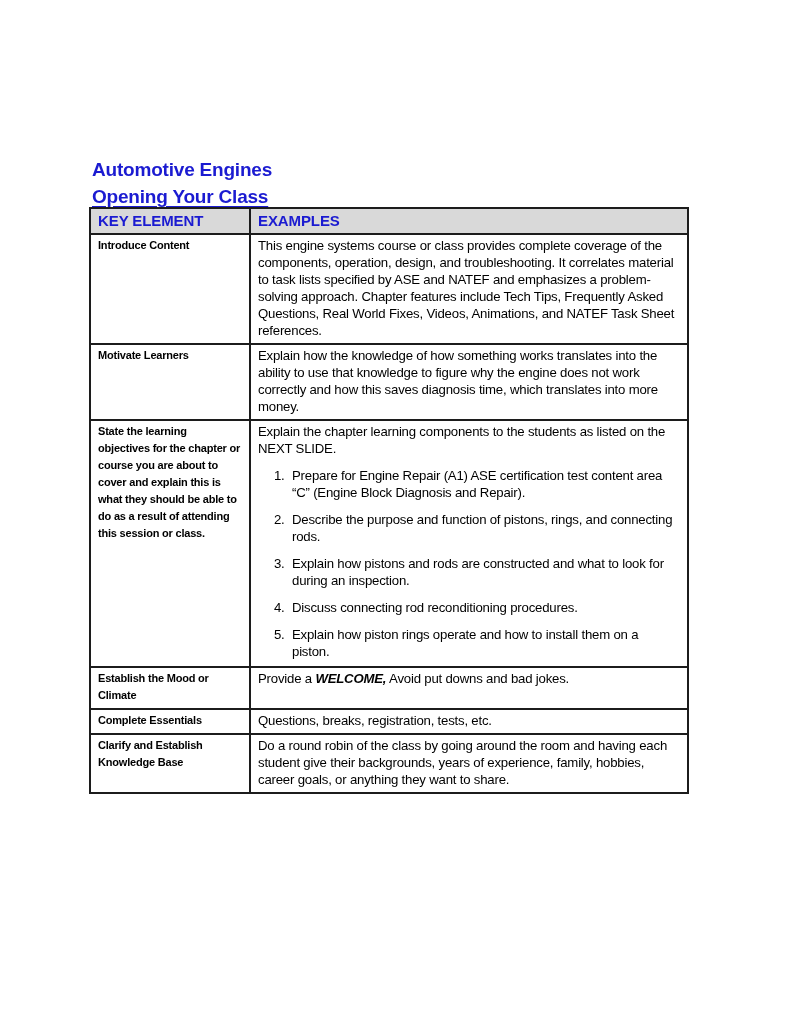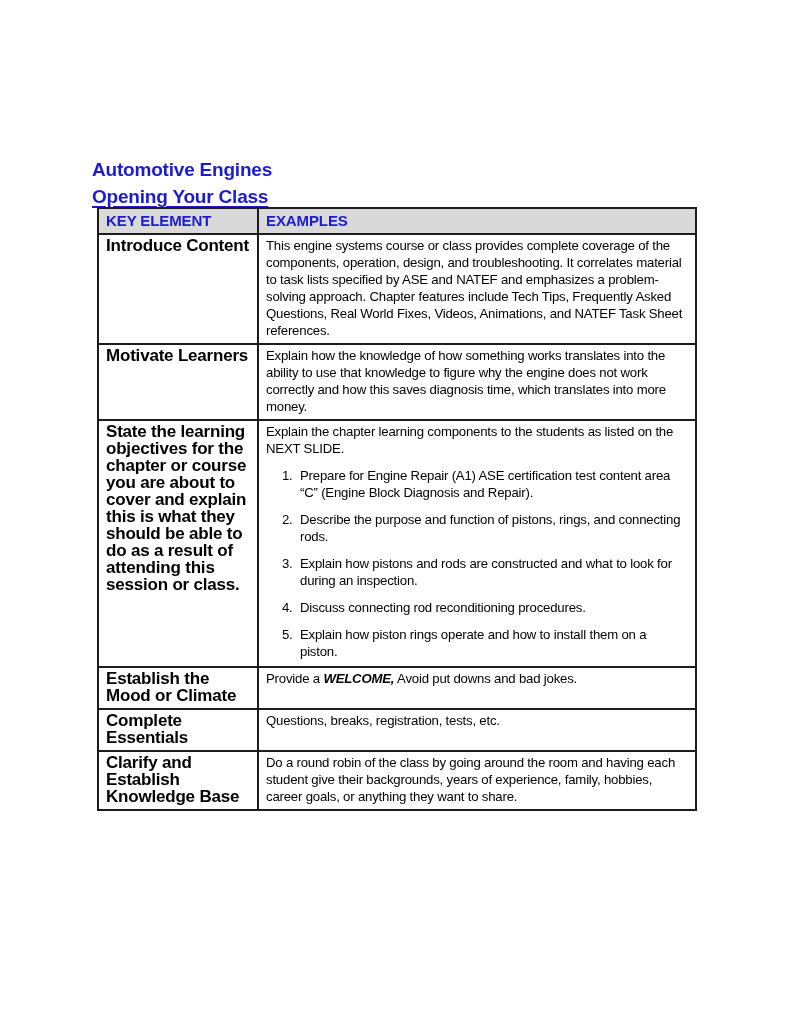--- a/index.html
+++ b/index.html
@@ -30,21 +30,21 @@
     letter-spacing: -0.2px;
     white-space: nowrap;
   }
   .title-line.underlined span {
     text-decoration: underline;
     text-decoration-thickness: 2px;
     text-underline-offset: 3px;
   }
   .doc-table-wrap {
     position: absolute;
-    left: 97px;
+    left: 89px;
     top: 207px;
     width: 562px;
   }
   table.key-table {
     width: 598px;
     border-collapse: collapse;
     table-layout: fixed;
   }
   table.key-table th,
   table.key-table td {
@@ -60,21 +60,21 @@
     font-weight: bold;
     letter-spacing: -0.1px;
     padding-top: 3px;
     padding-bottom: 3px;
     height: 18px;
   }
   col.c-key { width: 160px; }
   col.c-ex  { width: 438px; }
   td.key-cell {
     font-weight: bold;
-    font-size: 17px;
+    font-size: 11px;
     line-height: 17px;
     letter-spacing: -0.2px;
   }
   td.ex-cell {
     font-size: 13.2px;
     line-height: 17px;
     letter-spacing: -0.2px;
   }
   td.ex-cell p {
     margin: 0;

